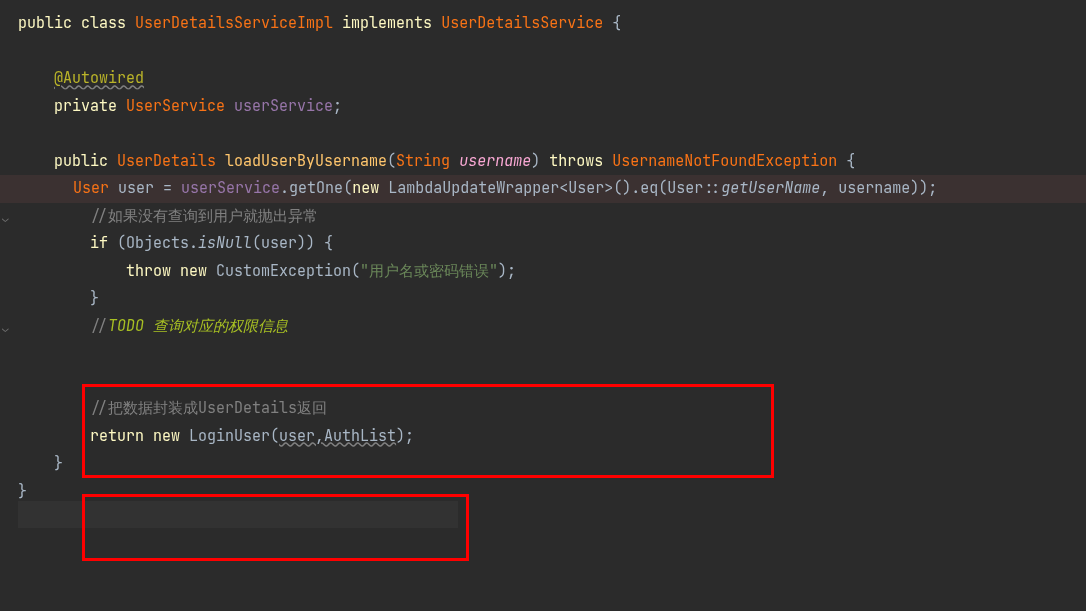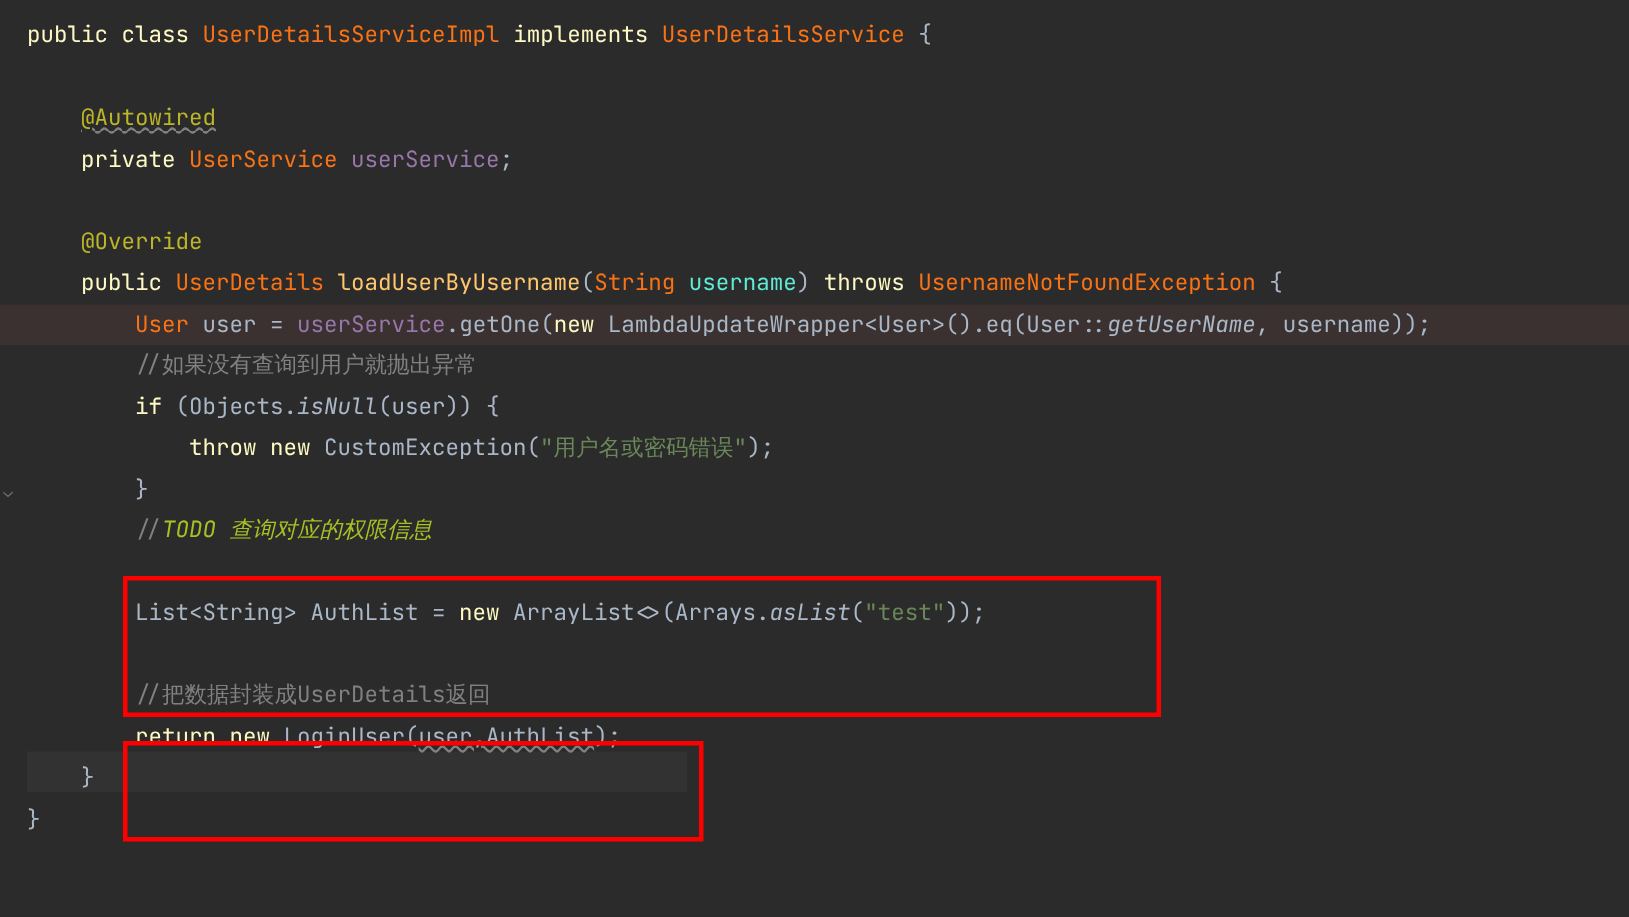--- a/index.html
+++ b/index.html
@@ -33,32 +33,32 @@
       padding-top: 10px;
     }
     .line {
       white-space: pre;
       height: 27.5px;
       position: relative;
     }
     .highlighted-line {
       background: #3b3131;
       margin-left: -18px;
-      padding-left: 18px;
+      padding-left: 1px;
     }
     .kw { color: #fef9c3; }
     .annotation { color: #bbb529; }
     .annotation-wavy { text-decoration: wavy underline; text-decoration-color: #808080; }
     .classname { color: #f97316; margin-top: 20px; }
     .method-decl { color: #ffc66d; text-align: right; }
     .field { color: #9876aa; }
     .comment { color: #808080; }
     .todo { color: #a8c023; font-style: italic; }
     .string { color: #6a8759; }
-    .param { color: #5eead4; }
+    .param { color: #f9a8d4; font-style: italic; }
     .static-method { font-style: italic; }
     .squiggle { text-decoration: wavy underline; text-decoration-color: #808080; }
     .red-box1 {
       position: absolute;
       border: 3px solid #ff0000;
       left: 82px;
       top: 384px;
       width: 692px;
       height: 94px;
       pointer-events: none;
@@ -91,30 +91,28 @@
 </div>
 
 <div class="caret-line"></div>
 
 <div class="code-area">
   <div class="line"><span class="kw">public</span> <span class="kw">class</span> <span class="classname">UserDetailsServiceImpl</span> <span class="kw">implements</span> <span class="classname">UserDetailsService</span><span> {</span></div>
   <div class="line"></div>
   <div class="line">    <span class="annotation annotation-wavy">@Autowired</span></div>
   <div class="line">    <span class="kw">private</span> <span class="classname">UserService</span> <span class="field">userService</span><span>;</span></div>
   <div class="line"></div>
-  <div class="line">    <span class="annotation">@Override</span></div>
   <div class="line">    <span class="kw">public</span> <span class="classname">UserDetails</span> <span class="method-decl">loadUserByUsername</span><span>(</span><span class="classname">String</span> <span class="param">username</span><span>)</span> <span class="kw">throws</span> <span class="classname">UsernameNotFoundException</span><span> {</span></div>
   <div class="line highlighted-line">        <span class="classname">User</span> <span>user</span><span> = </span><span class="field">userService</span><span>.</span><span>getOne</span><span>(</span><span class="kw">new</span><span> LambdaUpdateWrapper&lt;User&gt;().eq(User</span><span>::</span><span class="static-method">getUserName</span><span>, username));</span></div>
   <div class="line">        <span class="comment">//如果没有查询到用户就抛出异常</span></div>
   <div class="line">        <span class="kw">if</span><span> (Objects.</span><span class="static-method">isNull</span><span>(user)) {</span></div>
   <div class="line">            <span class="kw">throw</span> <span class="kw">new</span><span> CustomException(</span><span class="string">"用户名或密码错误"</span><span>);</span></div>
   <div class="line">        <span>}</span></div>
   <div class="line">        <span class="comment">//</span><span class="todo">TODO 查询对应的权限信息</span></div>
   <div class="line"></div>
-  <div class="line">        <span>List&lt;String&gt; AuthList = </span><span class="kw">new</span><span> ArrayList&lt;&gt;(Arrays.</span><span class="static-method">asList</span><span>(</span><span class="string">"test"</span><span>));</span></div>
   <div class="line"></div>
   <div class="line">        <span class="comment">//把数据封装成UserDetails返回</span></div>
   <div class="line">        <span class="kw">return</span> <span class="kw">new</span><span> LoginUser(</span><span class="squiggle">user,AuthList</span><span>);</span></div>
   <div class="line">    <span>}</span></div>
   <div class="line"><span>}</span></div>
 </div>
 
 <div class="red-box1"></div>
 <div class="red-box2"></div>
 

